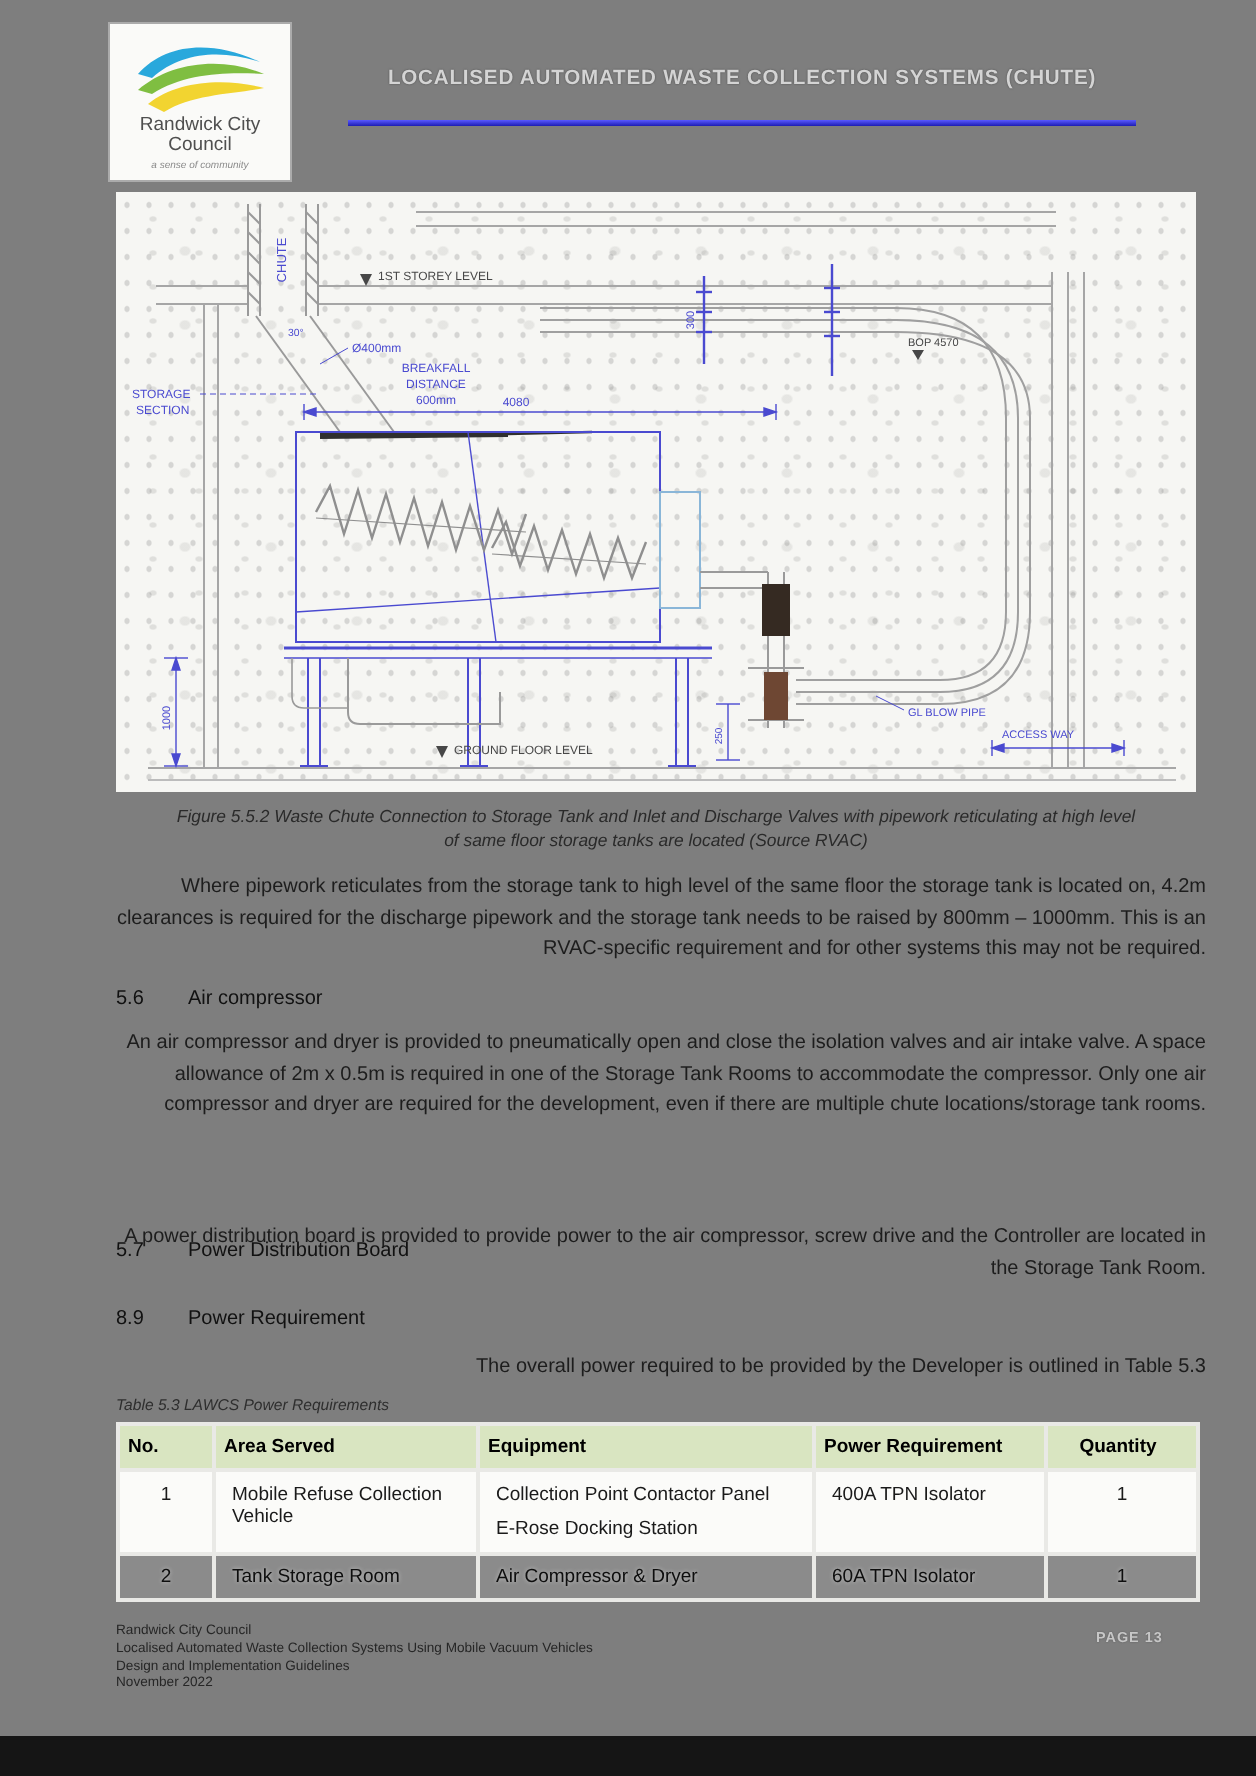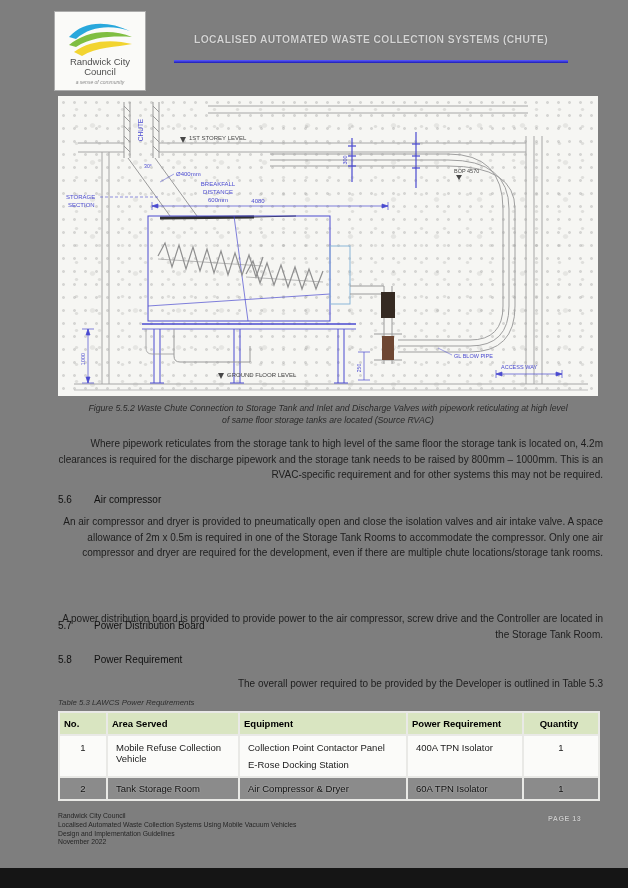--- a/index.html
+++ b/index.html
@@ -264,21 +264,21 @@
     <span class="h-num">5.6</span><span>Air compressor</span>
   </div>
   <div class="abs para p-56">An air compressor and dryer is provided to pneumatically open and close the isolation valves and air intake valve. A space allowance of 2m x 0.5m is required in one of the Storage Tank Rooms to accommodate the compressor. Only one air compressor and dryer are required for the development, even if there are multiple chute locations/storage tank rooms.</div>
 
   <div class="abs heading h-57">
     <span class="h-num">5.7</span><span>Power Distribution Board</span>
   </div>
   <div class="abs para p-57">A power distribution board is provided to provide power to the air compressor, screw drive and the Controller are located in the Storage Tank Room.</div>
 
   <div class="abs heading h-58">
-    <span class="h-num">5.8</span><span>Power Requirement</span>
+    <span class="h-num">8.9</span><span>Power Requirement</span>
   </div>
   <div class="abs para p-58">The overall power required to be provided by the Developer is outlined in Table 5.3</div>
 
   <div class="abs tbl-caption">Table 5.3 LAWCS Power Requirements</div>
   <table class="abs power-table">
     <colgroup>
       <col class="col-no">
         <col class="col-area">
         <col class="col-equip">
         <col class="col-power">

